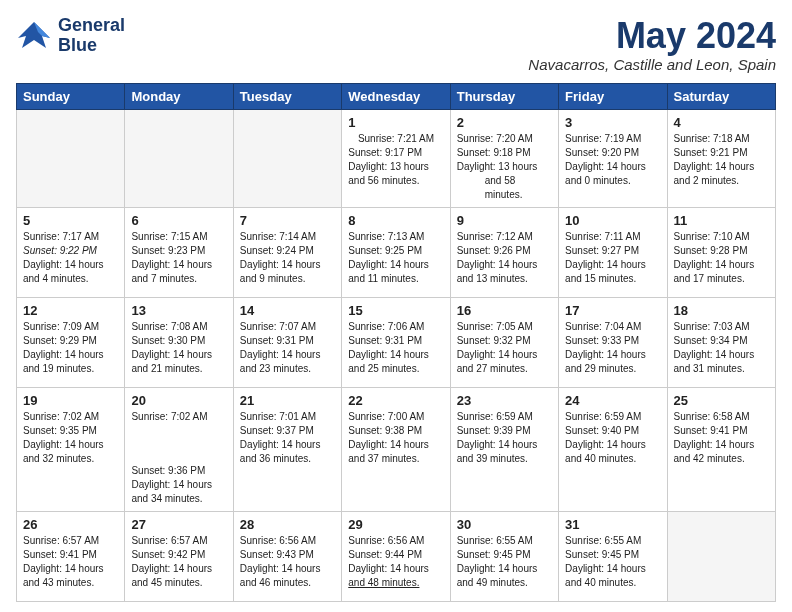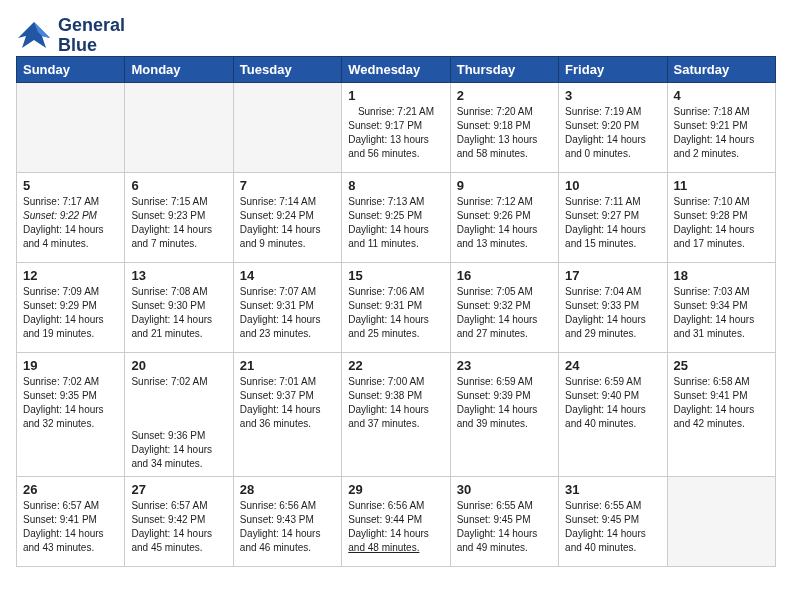--- a/index.html
+++ b/index.html
@@ -7,20 +7,21 @@
       font-family: Arial, sans-serif;
       background: #fff;
       width: 792px;
       min-height: 612px;
       padding: 16px;
     }
     .header-area {
       display: flex;
       justify-content: space-between;
       align-items: flex-start;
+      margin-bottom: 10px;
     }
     .logo {
       display: flex;
       align-items: center;
       gap: 6px;
     }
     .logo-text {
       font-size: 18px;
       font-weight: bold;
       color: #1a3a6b;
@@ -90,20 +91,24 @@
   <div class="logo">
     <svg class="logo-bird" viewBox="0 0 36 36" xmlns="http://www.w3.org/2000/svg">
       <polygon points="18,4 34,20 26,18 30,30 18,22 6,30 10,18 2,20" fill="#2255a4"></polygon>
       <polygon points="18,4 34,20 26,18 22,14" fill="#4488dd"></polygon>
     </svg>
     <div class="logo-text">
       <div>General</div>
       <div>Blue</div>
     </div>
   </div>
+  <div class="title-block">
+    <div class="month-year">May 2024</div>
+    <div class="location">Navacarros, Castille and Leon, Spain</div>
+  </div>
 </div>
 
 <table class="calendar-table">
   <thead>
     <tr>
     <th>Sunday</th>
         <th>Monday</th>
         <th>Tuesday</th>
         <th>Wednesday</th>
         <th>Thursday</th>
@@ -124,21 +129,21 @@
             <span style="display: block;">Daylight: 13 hours</span>
             <span style="display: block;">and 56 minutes.</span>
           </div>
         </td>
         <td>
           <span class="day-number">2</span>
           <div class="cell-text">
             <span style="display: block;">Sunrise: 7:20 AM</span>
             <span style="display: block;">Sunset: 9:18 PM</span>
             <span style="display: block;">Daylight: 13 hours</span>
-            <span style="display: block;">and 58 minutes.</span>
+            <span style="display: block; margin-left: 28px;">and 58 minutes.</span>
           </div>
         </td>
         <td>
           <span class="day-number">3</span>
           <div class="cell-text">
             <span style="display: block;">Sunrise: 7:19 AM</span>
             <span style="display: block;">Sunset: 9:20 PM</span>
             <span style="display: block;">Daylight: 14 hours</span>
             <span style="display: block;">and 0 minutes.</span>
           </div>

